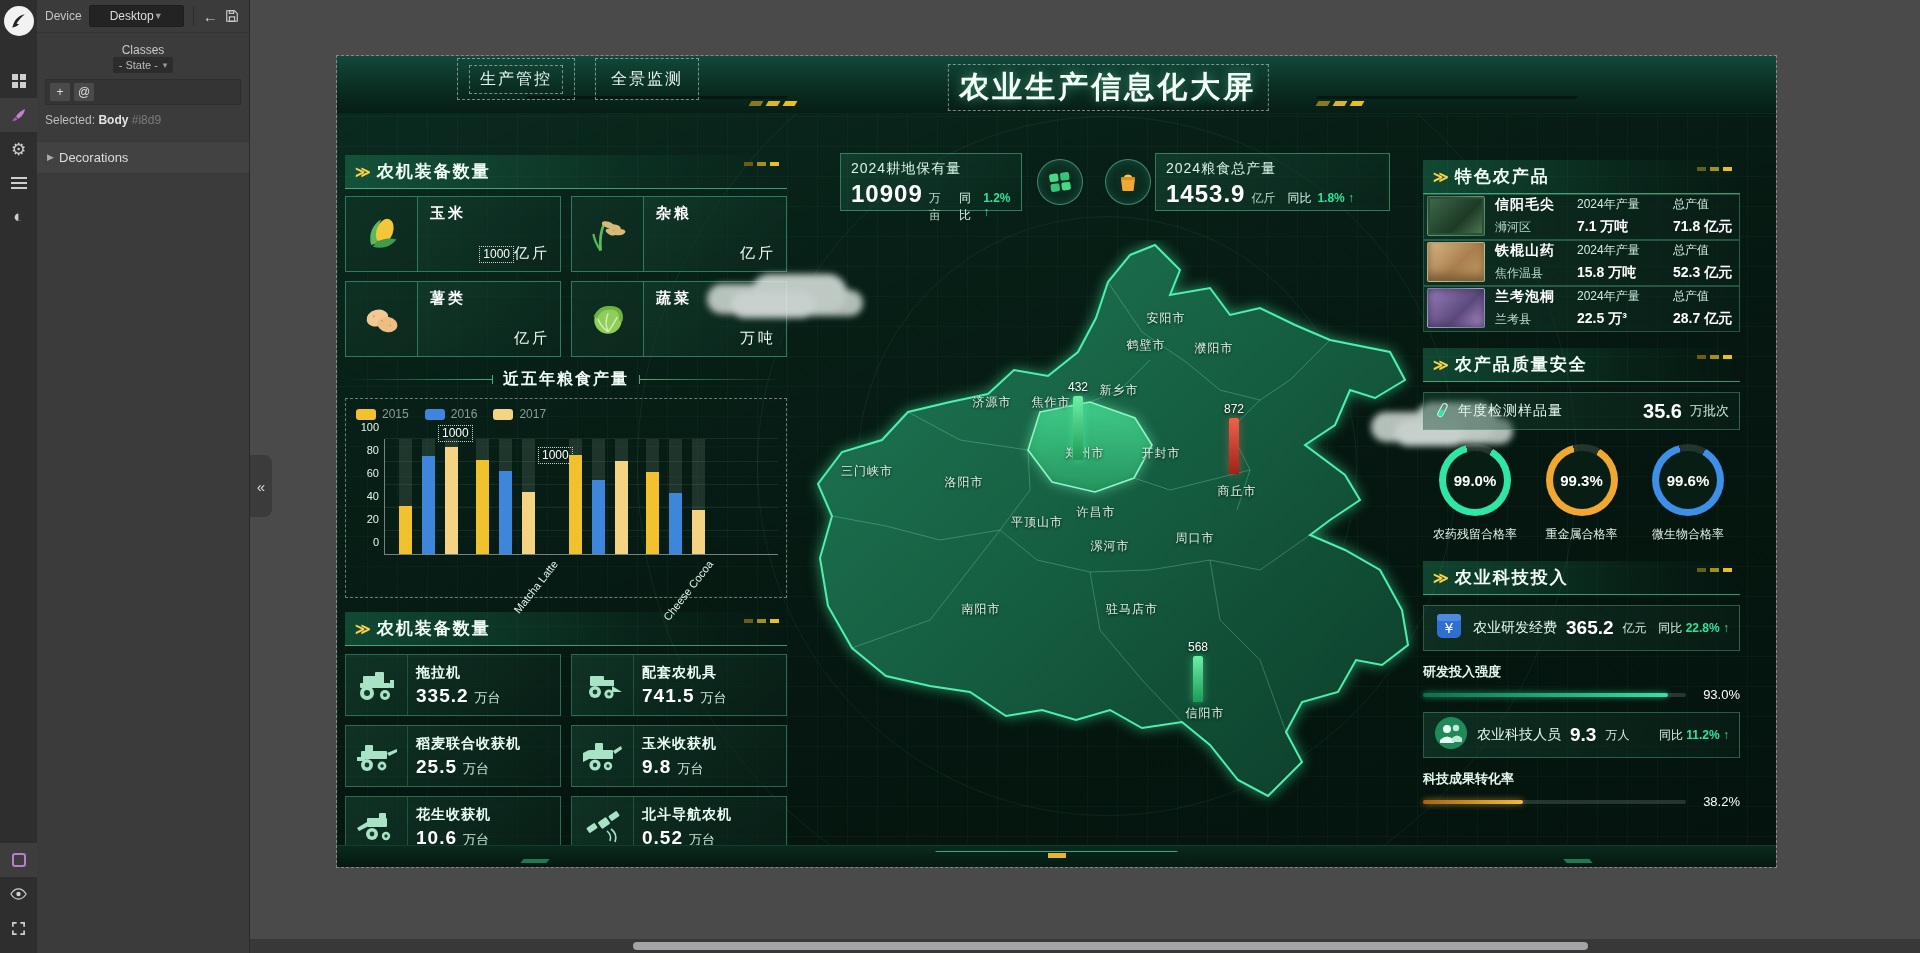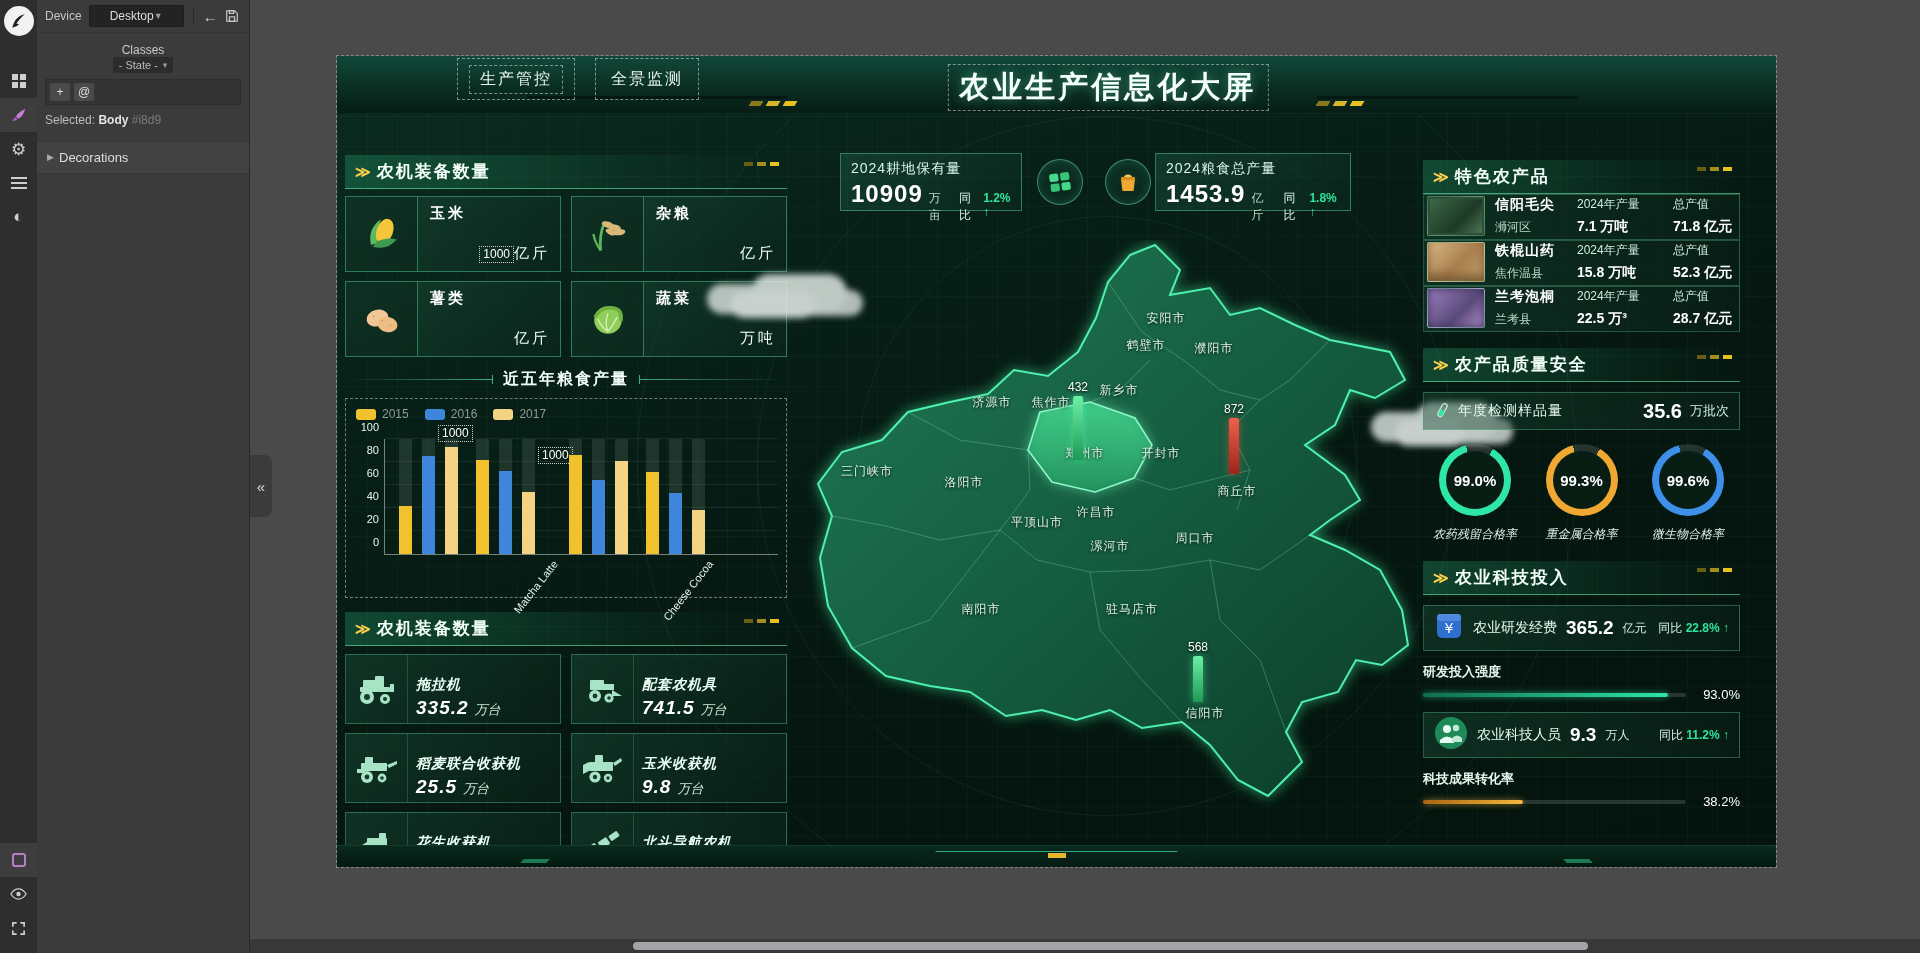--- a/index.html
+++ b/index.html
@@ -93,21 +93,21 @@
   .gridline { position:absolute; left:0; right:0; height:1px; background:rgba(255,255,255,.07); }
   .ytick { position:absolute; right:100%; transform:translateY(-50%); padding-right:6px; font-size:11px; color:#e8f5ee; }
   .bars-wrap { position:absolute; inset:0 0 0 0; display:flex; align-items:flex-end; padding:0 2px; }
   .bar-slot { position:relative; width:13px; height:100%; }
   .bar-track { position:absolute; bottom:0; width:13px; height:100%; background:rgba(160,180,170,.16); }
   .bar-fill { position:absolute; bottom:0; width:13px; }
   .xlabel { position:absolute; top:100%; font-size:11px; color:#e8f5ee; transform:rotate(-52deg); transform-origin:top right; white-space:nowrap; }
   .stray { position:absolute; border:1px dotted #d0d0d0; color:#fff; font-size:12px; padding:0 3px; line-height:15px; }
 
   .machines-grid { display:grid; grid-template-columns:1fr 1fr; gap:9px 10px; margin-top:8px; }
-  .machine-row { height:70px; display:flex; align-items:flex-end; border:1px solid rgba(88,202,152,.4); background:linear-gradient(135deg,rgba(26,76,56,.5),rgba(10,34,25,.55));font-style:italic; }
+  .machine-row { height:62px; display:flex; align-items:center; border:1px solid rgba(88,202,152,.4); background:linear-gradient(135deg,rgba(26,76,56,.5),rgba(10,34,25,.55)); }
   .machine-tile { width:62px; height:100%; display:flex; align-items:center; justify-content:center; border-right:1px solid rgba(88,202,152,.25); }
   .machine-info { flex:1; padding:4px 8px; }
   .machine-name { color:#ecfff6; font-size:14px; font-weight:bold; letter-spacing:1px; }
   .machine-val { margin-top:3px; display:flex; align-items:baseline; gap:6px; }
   .machine-val b { color:#fff; font-size:19px; letter-spacing:1px; }
   .machine-val span { color:#cfeee0; font-size:13px; }
 
   
   .stat-box { position:absolute; height:58px; width:182px; border:1px solid rgba(96,220,170,.45); background:linear-gradient(135deg,rgba(38,120,90,.3),rgba(12,45,33,.4)); padding:6px 10px; }
   .stat-lab { font-size:14px; color:#d8f2e6; letter-spacing:1px; }
@@ -139,21 +139,21 @@
   .pval { color:#fff; font-weight:bold; font-size:14px; }
   .qs-row { margin-top:10px; height:38px; border:1px solid rgba(98,210,160,.35); background:linear-gradient(90deg,rgba(26,76,56,.45),rgba(10,34,25,.5)); display:flex; align-items:center; gap:8px; padding:0 10px; }
   .qs-lab { font-size:14px; color:#e4f8ee; letter-spacing:1px; }
   .qs-val { margin-left:auto; font-size:20px; font-weight:bold; color:#fff; }
   .qs-unit { font-size:13px; color:#cfeee0; }
   .gauges { display:flex; justify-content:space-between; margin-top:14px; padding:0 4px; }
   .gauge { display:flex; flex-direction:column; align-items:center; width:96px; }
   .donut { position:relative; width:72px; height:72px; border-radius:50%; }
   .donut .hole { position:absolute; inset:7px; border-radius:50%; background:#081e15; display:flex; align-items:center; justify-content:center; }
   .donut .pct { font-size:15px; font-weight:bold; color:#fff; }
-  .gauge .glab { margin-top:10px; font-size:12px; color:#dff3e9;font-style:italic; }
+  .gauge .glab { margin-top:10px; font-size:12px; color:#dff3e9; }
   .tech-row { margin-top:10px; height:46px; border:1px solid rgba(98,210,160,.35); background:linear-gradient(90deg,rgba(26,76,56,.45),rgba(10,34,25,.5)); display:flex; align-items:center; gap:9px; padding:0 10px; }
   .tech-lab { font-size:14px; color:#e4f8ee; }
   .tech-val { font-size:19px; font-weight:bold; color:#fff; }
   .tech-un { font-size:12px; color:#cfeee0; }
   .tech-yoy { margin-left:auto; font-size:12px; color:#d8f2e6; }
   .tech-yoy b { color:#2fe39b; }
   .prog-lab { margin-top:12px; font-size:13px; color:#e4f8ee;font-weight:bold; }
   .prog-row { margin-top:6px; display:flex; align-items:center; gap:10px; }
   .prog-track { flex:1; height:4px; background:rgba(255,255,255,.14); border-radius:2px; position:relative; }
   .prog-fill { position:absolute; left:0; top:0; height:4px; border-radius:2px; }
@@ -612,21 +612,21 @@
           </g>
         </svg>
     </div>
     <div class="stat-ic" style="left:768px; top:103px;">
       <svg width="24" height="24" viewBox="0 0 24 24">
           <path d="M5 9 H19 L17.5 21 H6.5 Z" fill="#f0a832"></path>
           <rect x="5" y="7" width="14" height="3" rx="1" fill="#d89020"></rect>
           <path d="M8 7 C8 3.5 16 3.5 16 7 Z" fill="#f7c35c"></path>
         </svg>
     </div>
-    <div class="stat-box" style="left:818px; top:97px; width:196px;">
+    <div class="stat-box" style="left:818px; top:97px; width:235px;">
       <div class="stat-lab">2024粮食总产量</div>
       <div class="stat-line">
         <b>1453.9</b>
         <span class="un">亿斤</span>
         <span class="yl">同比</span>
         <span class="yv"><span>1.8%</span> <span>↑</span></span>
       </div>
     </div>
 
     <div class="map-box" id="map-box">

